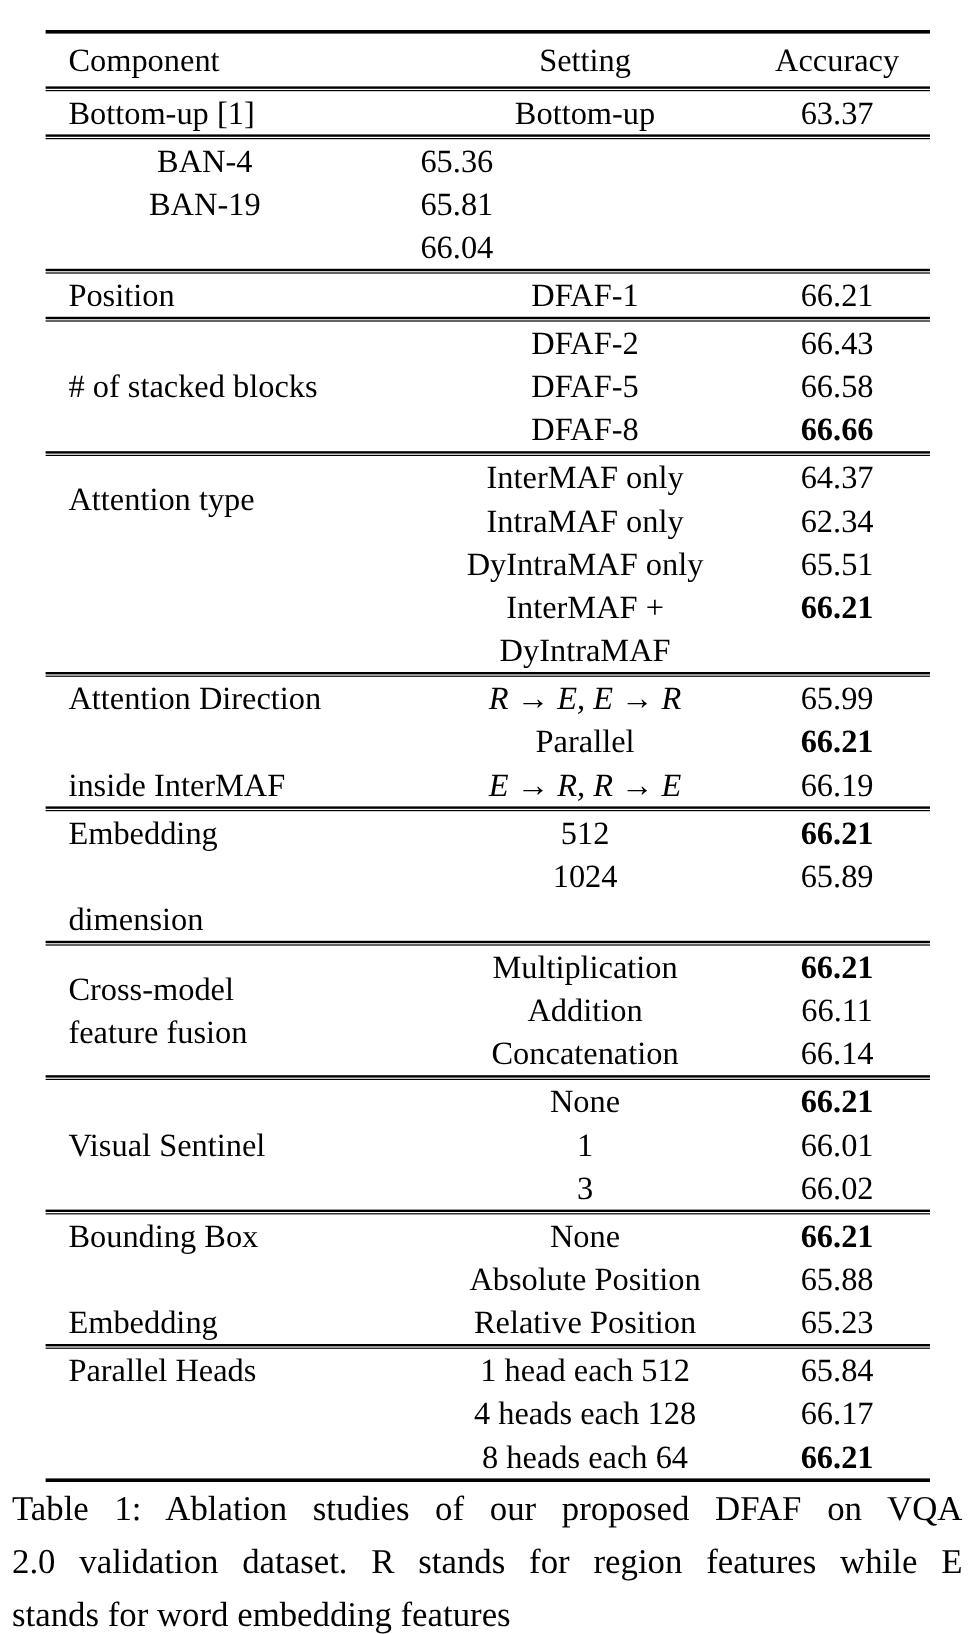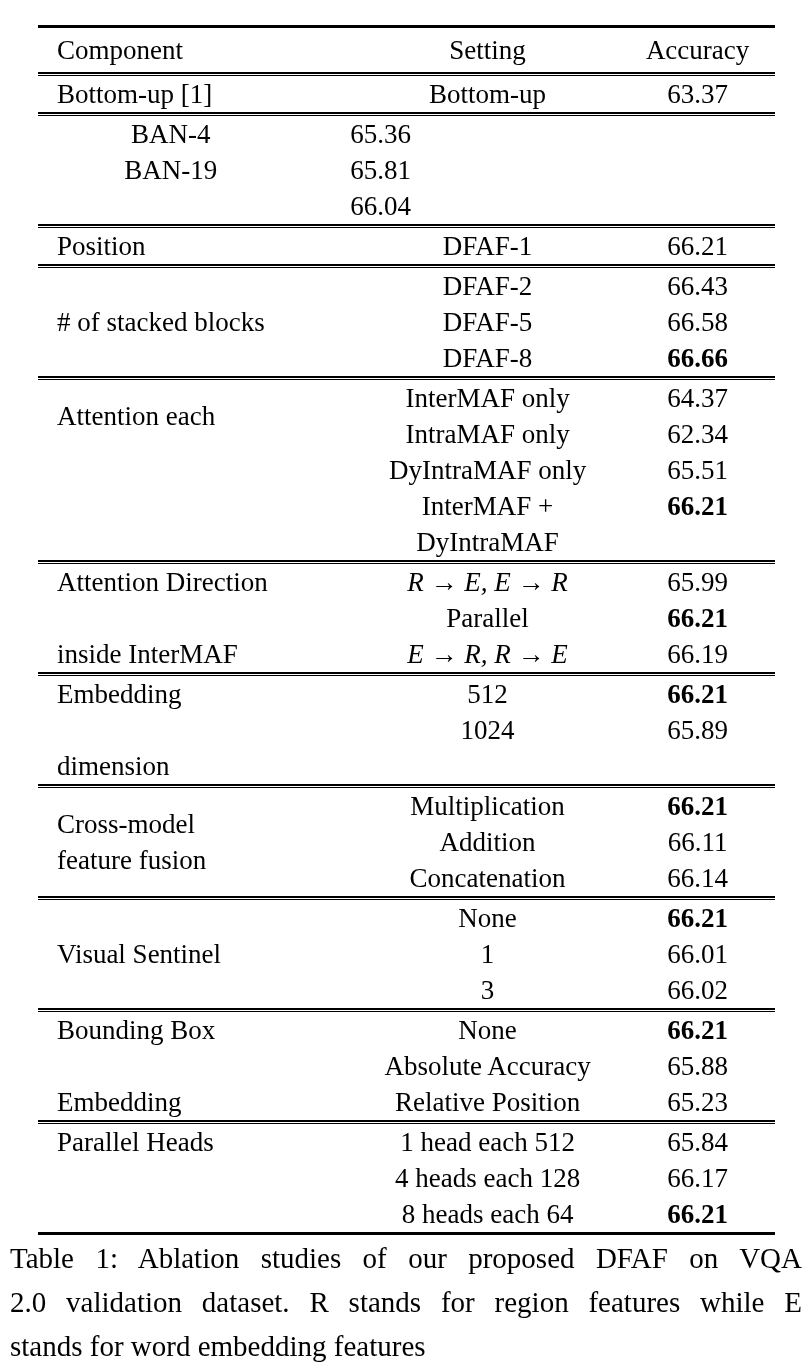--- a/index.html
+++ b/index.html
@@ -135,21 +135,21 @@
           </div>
           <div class="col-a">
             <div class="line">66.43</div>
             <div class="line">66.58</div>
             <div class="line bold">66.66</div>
           </div>
         </div>
         <div class="sep"></div>
         <div class="section v-top-offset">
           <div class="col-c">
-            <div class="line">Attention each</div>
+            <div class="line">Attention type</div>
           </div>
           <div class="col-s">
             <div class="line">InterMAF only</div>
             <div class="line">IntraMAF only</div>
             <div class="line">DyIntraMAF only</div>
             <div class="line">InterMAF +</div>
             <div class="line">DyIntraMAF</div>
           </div>
           <div class="col-a">
             <div class="line">64.37</div>
@@ -225,21 +225,21 @@
           </div>
         </div>
         <div class="sep"></div>
         <div class="section v-top">
           <div class="col-c">
             <div class="line">Bounding Box</div>
             <div class="line">Embedding</div>
           </div>
           <div class="col-s">
             <div class="line">None</div>
-            <div class="line">Absolute Accuracy</div>
+            <div class="line">Absolute Position</div>
             <div class="line">Relative Position</div>
           </div>
           <div class="col-a">
             <div class="line bold">66.21</div>
             <div class="line">65.88</div>
             <div class="line">65.23</div>
           </div>
         </div>
         <div class="sep"></div>
         <div class="section v-top">

